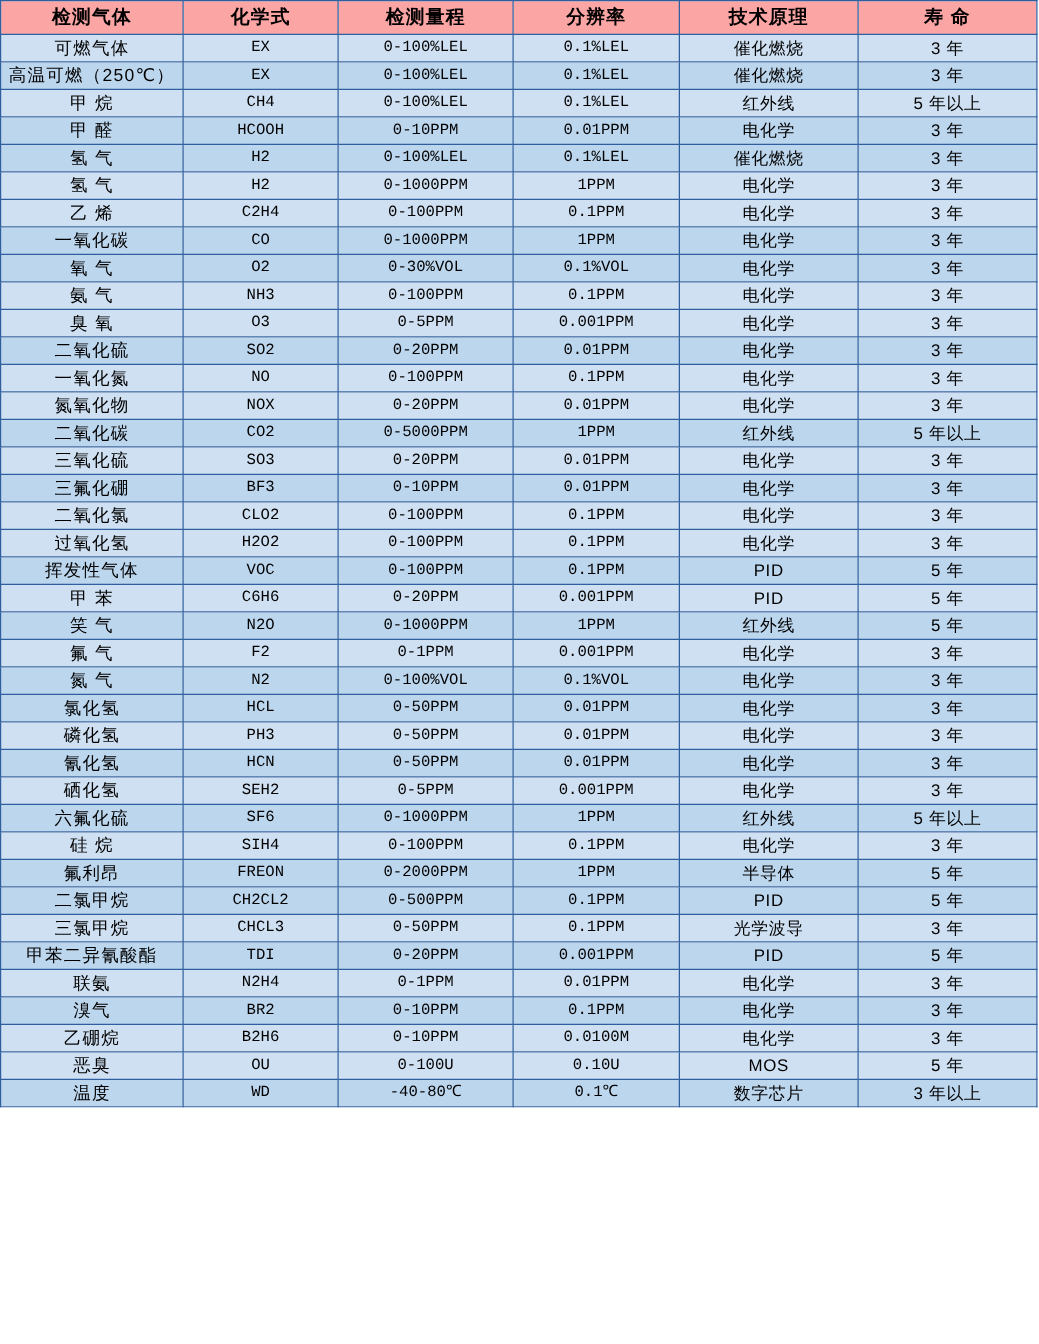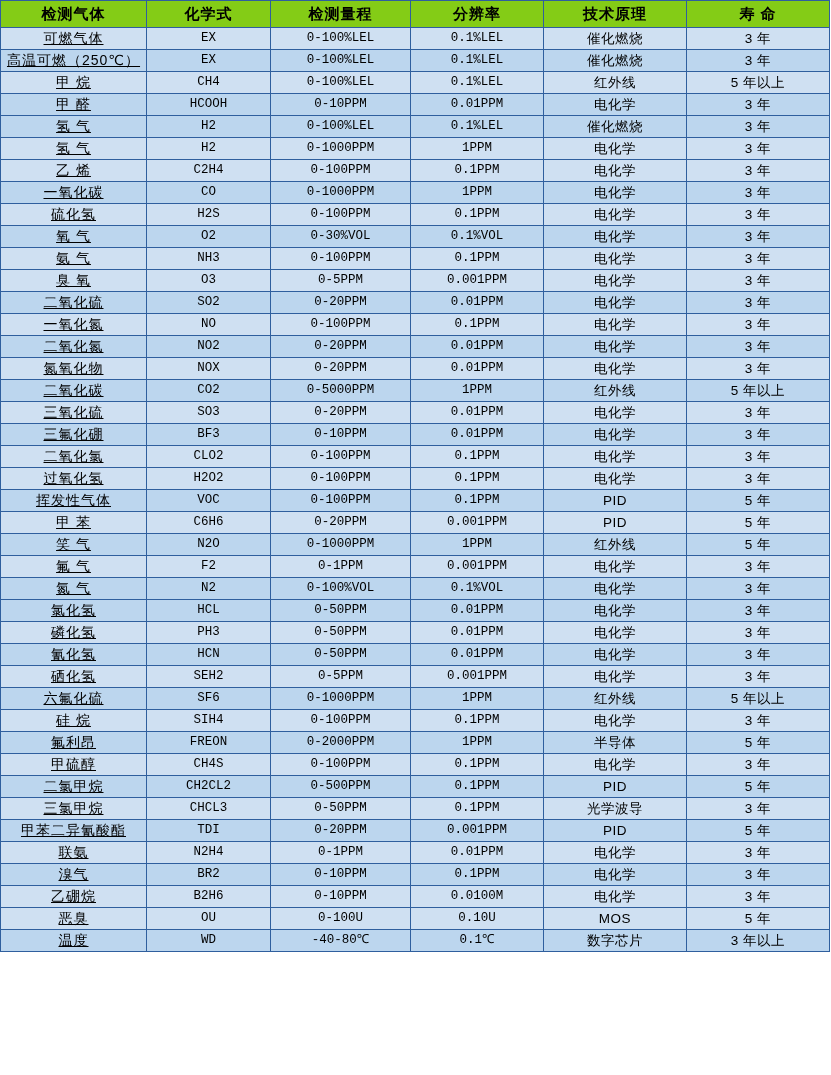--- a/index.html
+++ b/index.html
@@ -30,37 +30,36 @@
     text-align: center;
     vertical-align: middle;
     height: 21px;
     line-height: 19px;
     padding: 0 2px;
     overflow: hidden;
     white-space: nowrap;
     color: #000000;
   }
   #gas-table thead th {
-    background: #84cc16;
+    background: #fca5a5;
     font-size: 15px;
     font-weight: bold;
     letter-spacing: 1px;
     height: 26px;
     line-height: 24px;
   }
   #gas-table tbody tr.odd td {
     background: #cfe0f2;
   }
   #gas-table tbody tr.even td {
     background: #bcd6ee;
   }
   #gas-table tbody td.name {
     font-size: 14px;
     letter-spacing: 1px;
-    text-decoration: underline;
   }
   #gas-table tbody td.formula,
   #gas-table tbody td.range,
   #gas-table tbody td.res {
     font-family: "Liberation Mono", "DejaVu Sans Mono", monospace;
     font-size: 12.5px;
   }
   #gas-table tbody td.tech,
   #gas-table tbody td.life {
     font-size: 13.5px;
@@ -147,28 +146,20 @@
         <td class="life">3 年</td>
       </tr>
       <tr class="even">
         <td class="name">一氧化碳</td>
         <td class="formula">CO</td>
         <td class="range">0-1000PPM</td>
         <td class="res">1PPM</td>
         <td class="tech">电化学</td>
         <td class="life">3 年</td>
       </tr>
-      <tr class="odd">
-        <td class="name">硫化氢</td>
-        <td class="formula">H2S</td>
-        <td class="range">0-100PPM</td>
-        <td class="res">0.1PPM</td>
-        <td class="tech">电化学</td>
-        <td class="life">3 年</td>
-      </tr>
       <tr class="even">
         <td class="name">氧 气</td>
         <td class="formula">O2</td>
         <td class="range">0-30%VOL</td>
         <td class="res">0.1%VOL</td>
         <td class="tech">电化学</td>
         <td class="life">3 年</td>
       </tr>
       <tr class="odd">
         <td class="name">氨 气</td>
@@ -192,28 +183,20 @@
         <td class="range">0-20PPM</td>
         <td class="res">0.01PPM</td>
         <td class="tech">电化学</td>
         <td class="life">3 年</td>
       </tr>
       <tr class="odd">
         <td class="name">一氧化氮</td>
         <td class="formula">NO</td>
         <td class="range">0-100PPM</td>
         <td class="res">0.1PPM</td>
-        <td class="tech">电化学</td>
-        <td class="life">3 年</td>
-      </tr>
-      <tr class="even">
-        <td class="name">二氧化氮</td>
-        <td class="formula">NO2</td>
-        <td class="range">0-20PPM</td>
-        <td class="res">0.01PPM</td>
         <td class="tech">电化学</td>
         <td class="life">3 年</td>
       </tr>
       <tr class="odd">
         <td class="name">氮氧化物</td>
         <td class="formula">NOX</td>
         <td class="range">0-20PPM</td>
         <td class="res">0.01PPM</td>
         <td class="tech">电化学</td>
         <td class="life">3 年</td>
@@ -346,28 +329,20 @@
         <td class="tech">电化学</td>
         <td class="life">3 年</td>
       </tr>
       <tr class="even">
         <td class="name">氟利昂</td>
         <td class="formula">FREON</td>
         <td class="range">0-2000PPM</td>
         <td class="res">1PPM</td>
         <td class="tech">半导体</td>
         <td class="life">5 年</td>
-      </tr>
-      <tr class="odd">
-        <td class="name">甲硫醇</td>
-        <td class="formula">CH4S</td>
-        <td class="range">0-100PPM</td>
-        <td class="res">0.1PPM</td>
-        <td class="tech">电化学</td>
-        <td class="life">3 年</td>
       </tr>
       <tr class="even">
         <td class="name">二氯甲烷</td>
         <td class="formula">CH2CL2</td>
         <td class="range">0-500PPM</td>
         <td class="res">0.1PPM</td>
         <td class="tech">PID</td>
         <td class="life">5 年</td>
       </tr>
       <tr class="odd">

